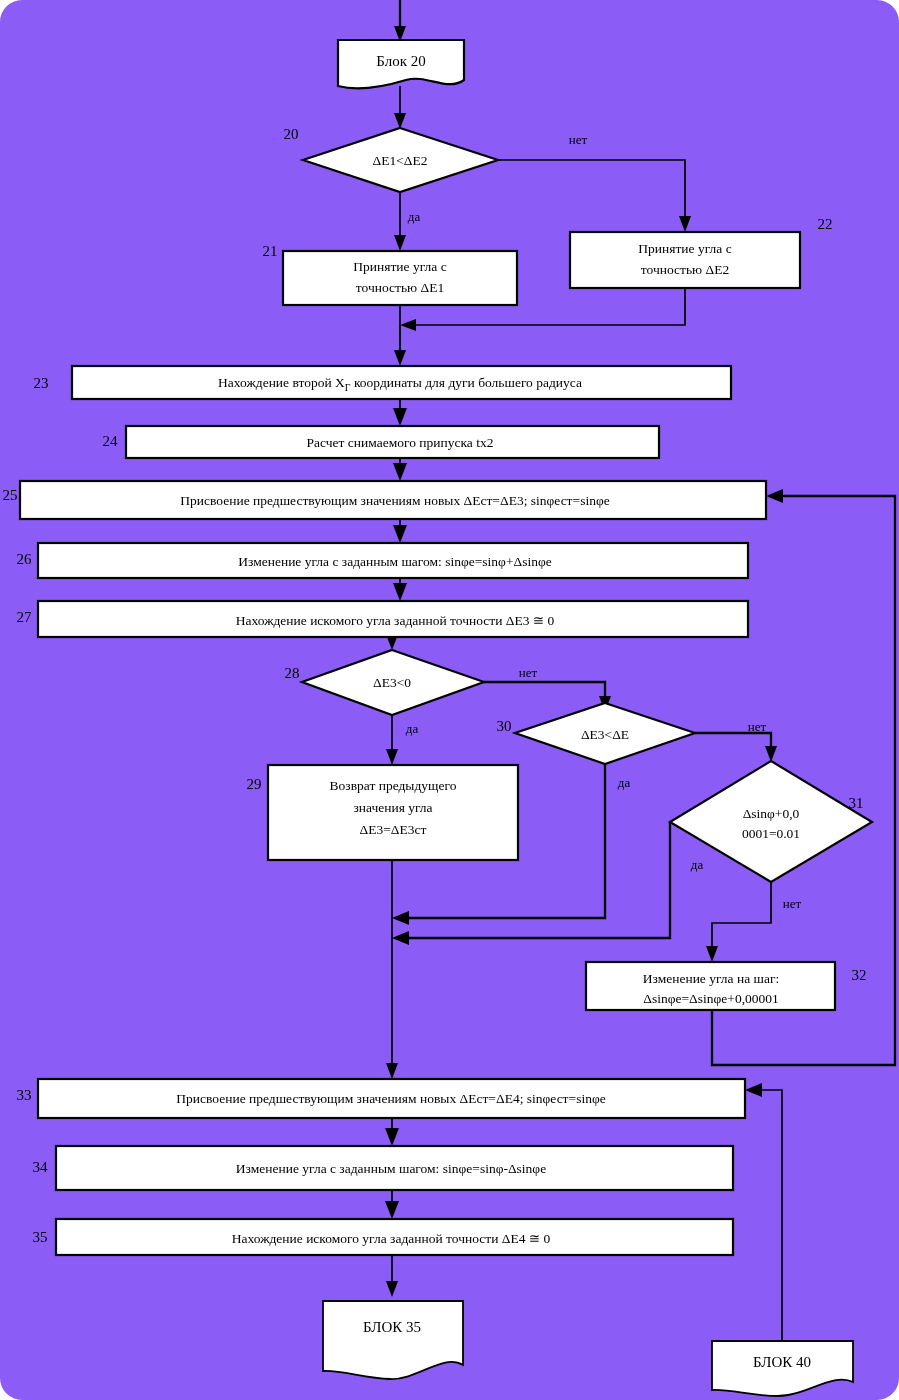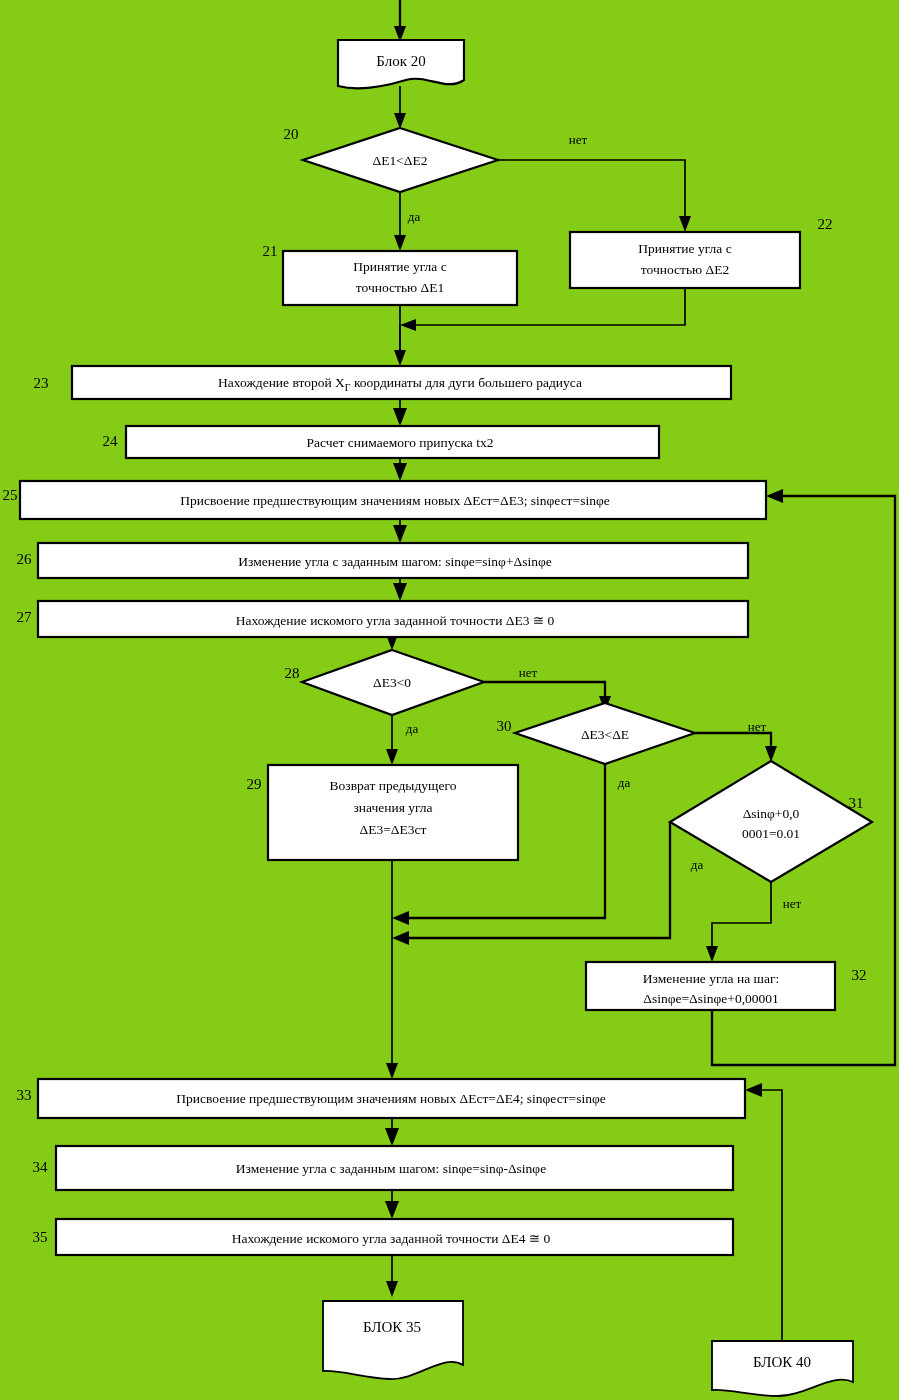--- a/index.html
+++ b/index.html
@@ -4,22 +4,23 @@
 <style>
   html, body {
     margin: 0;
     padding: 0;
     background: #ffffff;
   }
   #canvas-wrap {
     position: relative;
     width: 899px;
     height: 1400px;
-    background: #84cc16;
+    background: #8b5cf6;
     font-family: "Liberation Serif", "DejaVu Serif", serif;
+    border-radius: 22px;
   }
   svg#flow {
     display: block;
     width: 899px;
     height: 1400px;
   }
   .shape {
     fill: #ffffff;
     stroke: #000000;
     stroke-width: 2.2;

